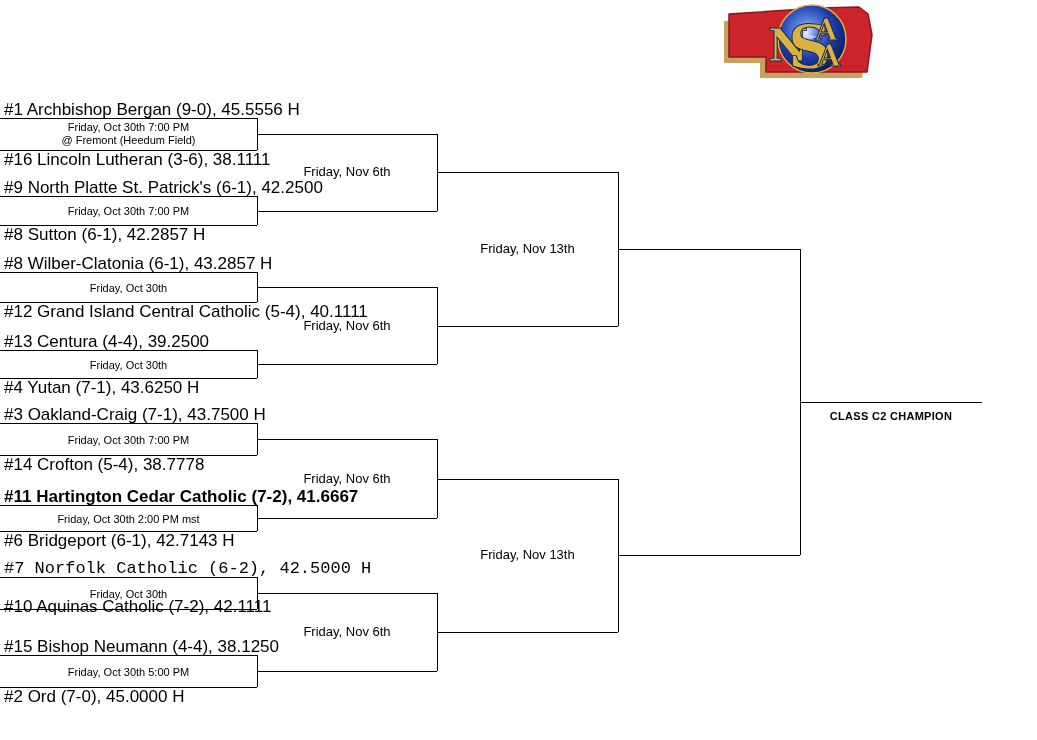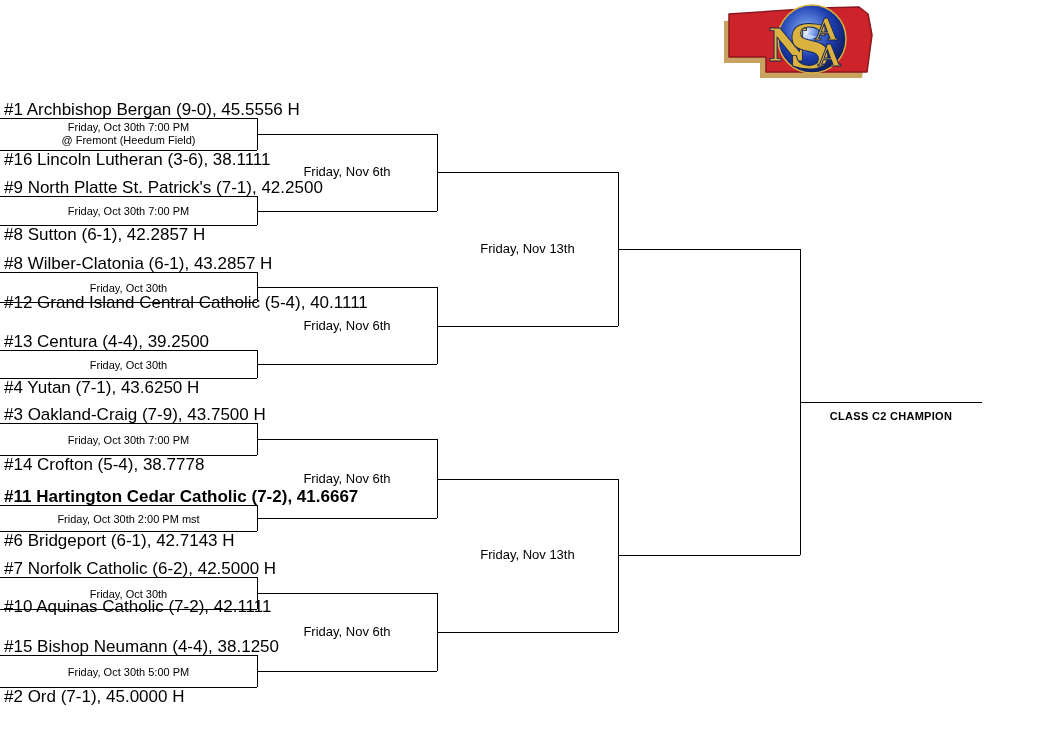--- a/index.html
+++ b/index.html
@@ -53,76 +53,76 @@
       <div class="team" style="top: 103px;">#1 Archbishop Bergan (9-0), 45.5556 H</div>
       <div class="team" style="top: 153px;">#16 Lincoln Lutheran (3-6), 38.1111</div>
       <div class="gamedate" style="left: 0px; top: 121px; width: 257px;">
         <div class="">Friday, Oct 30th 7:00 PM</div>
         <div class="">@ Fremont (Heedum Field)</div>
       </div>
       <div class="hline" style="left: 0px; top: 196px; width: 257px;"></div>
       <div class="hline" style="left: 0px; top: 225px; width: 257px;"></div>
       <div class="vline" style="left: 257px; top: 196px; height: 29px;"></div>
       <div class="hline" style="left: 257px; top: 210.5px; width: 180px;"></div>
-      <div class="team" style="top: 181px;">#9 North Platte St. Patrick's (7-1), 42.2500</div>
+      <div class="team" style="top: 181px;">#9 North Platte St. Patrick's (6-1), 42.2500</div>
       <div class="team" style="top: 228px;">#8 Sutton (6-1), 42.2857 H</div>
       <div class="gamedate" style="left: 0px; top: 205px; width: 257px;">
         <div class="">Friday, Oct 30th 7:00 PM</div>
       </div>
       <div class="hline" style="left: 0px; top: 272px; width: 257px;"></div>
       <div class="hline" style="left: 0px; top: 302px; width: 257px;"></div>
       <div class="vline" style="left: 257px; top: 272px; height: 30px;"></div>
       <div class="hline" style="left: 257px; top: 287px; width: 180px;"></div>
       <div class="team" style="top: 257px;">#8 Wilber-Clatonia (6-1), 43.2857 H</div>
-      <div class="team" style="top: 296px; text-align: right;">#12 Grand Island Central Catholic (5-4), 40.1111</div>
+      <div class="team" style="top: 305px; text-align: right;">#12 Grand Island Central Catholic (5-4), 40.1111</div>
       <div class="gamedate" style="left: 0px; top: 281.5px; width: 257px;">
         <div class="">Friday, Oct 30th</div>
       </div>
       <div class="hline" style="left: 0px; top: 350px; width: 257px;"></div>
       <div class="hline" style="left: 0px; top: 378px; width: 257px;"></div>
       <div class="vline" style="left: 257px; top: 350px; height: 28px;"></div>
       <div class="hline" style="left: 257px; top: 364px; width: 180px;"></div>
       <div class="team" style="top: 335px;">#13 Centura (4-4), 39.2500</div>
       <div class="team" style="top: 381px; text-align: center;">#4 Yutan (7-1), 43.6250 H</div>
       <div class="gamedate" style="left: 0px; top: 358.5px; width: 257px;">
         <div class="">Friday, Oct 30th</div>
       </div>
       <div class="hline" style="left: 0px; top: 423px; width: 257px;"></div>
       <div class="hline" style="left: 0px; top: 455px; width: 257px;"></div>
       <div class="vline" style="left: 257px; top: 423px; height: 32px;"></div>
       <div class="hline" style="left: 257px; top: 439px; width: 180px;"></div>
-      <div class="team" style="top: 408px;">#3 Oakland-Craig (7-9), 43.7500 H</div>
+      <div class="team" style="top: 408px;">#3 Oakland-Craig (7-1), 43.7500 H</div>
       <div class="team" style="top: 458px;">#14 Crofton (5-4), 38.7778</div>
       <div class="gamedate" style="left: 0px; top: 433.5px; width: 257px;">
         <div class="">Friday, Oct 30th 7:00 PM</div>
       </div>
       <div class="hline" style="left: 0px; top: 505px; width: 257px;"></div>
       <div class="hline" style="left: 0px; top: 531px; width: 257px;"></div>
       <div class="vline" style="left: 257px; top: 505px; height: 26px;"></div>
       <div class="hline" style="left: 257px; top: 518px; width: 180px;"></div>
       <div class="team" style="top: 490px; font-weight: bold;">#11 Hartington Cedar Catholic (7-2), 41.6667</div>
       <div class="team" style="top: 534px;">#6 Bridgeport (6-1), 42.7143 H</div>
       <div class="gamedate" style="left: 0px; top: 512.5px; width: 257px;">
         <div class="">Friday, Oct 30th 2:00 PM mst</div>
       </div>
       <div class="hline" style="left: 0px; top: 577px; width: 257px;"></div>
       <div class="hline" style="left: 0px; top: 609px; width: 257px;"></div>
       <div class="vline" style="left: 257px; top: 577px; height: 32px;"></div>
       <div class="hline" style="left: 257px; top: 593px; width: 180px;"></div>
-      <div class="team" style="top: 562px;">#7 Norfolk Catholic (6-2), 42.5000 H</div>
+      <div class="team" style="top: 562px; font-family: Liberation Mono, monospace;">#7 Norfolk Catholic (6-2), 42.5000 H</div>
       <div class="team" style="top: 600px;">#10 Aquinas Catholic (7-2), 42.1111</div>
       <div class="gamedate" style="left: 0px; top: 587.5px; width: 257px;">
         <div class="">Friday, Oct 30th</div>
       </div>
       <div class="hline" style="left: 0px; top: 655px; width: 257px;"></div>
       <div class="hline" style="left: 0px; top: 687px; width: 257px;"></div>
       <div class="vline" style="left: 257px; top: 655px; height: 32px;"></div>
       <div class="hline" style="left: 257px; top: 671px; width: 180px;"></div>
       <div class="team" style="top: 640px;">#15 Bishop Neumann (4-4), 38.1250</div>
-      <div class="team" style="top: 690px;">#2 Ord (7-1), 45.0000 H</div>
+      <div class="team" style="top: 690px;">#2 Ord (7-0), 45.0000 H</div>
       <div class="gamedate" style="left: 0px; top: 665.5px; width: 257px;">
         <div class="">Friday, Oct 30th 5:00 PM</div>
       </div>
       <div class="vline" style="left: 437px; top: 134px; height: 76.5px;"></div>
       <div class="hline" style="left: 437px; top: 172.25px; width: 181px;"></div>
       <div class="roundlabel" style="left: 257px; top: 165.25px; width: 180px;">Friday, Nov 6th</div>
       <div class="vline" style="left: 437px; top: 287px; height: 77px;"></div>
       <div class="hline" style="left: 437px; top: 325.5px; width: 181px;"></div>
       <div class="roundlabel" style="left: 257px; top: 318.5px; width: 180px;">Friday, Nov 6th</div>
       <div class="vline" style="left: 437px; top: 439px; height: 79px;"></div>

